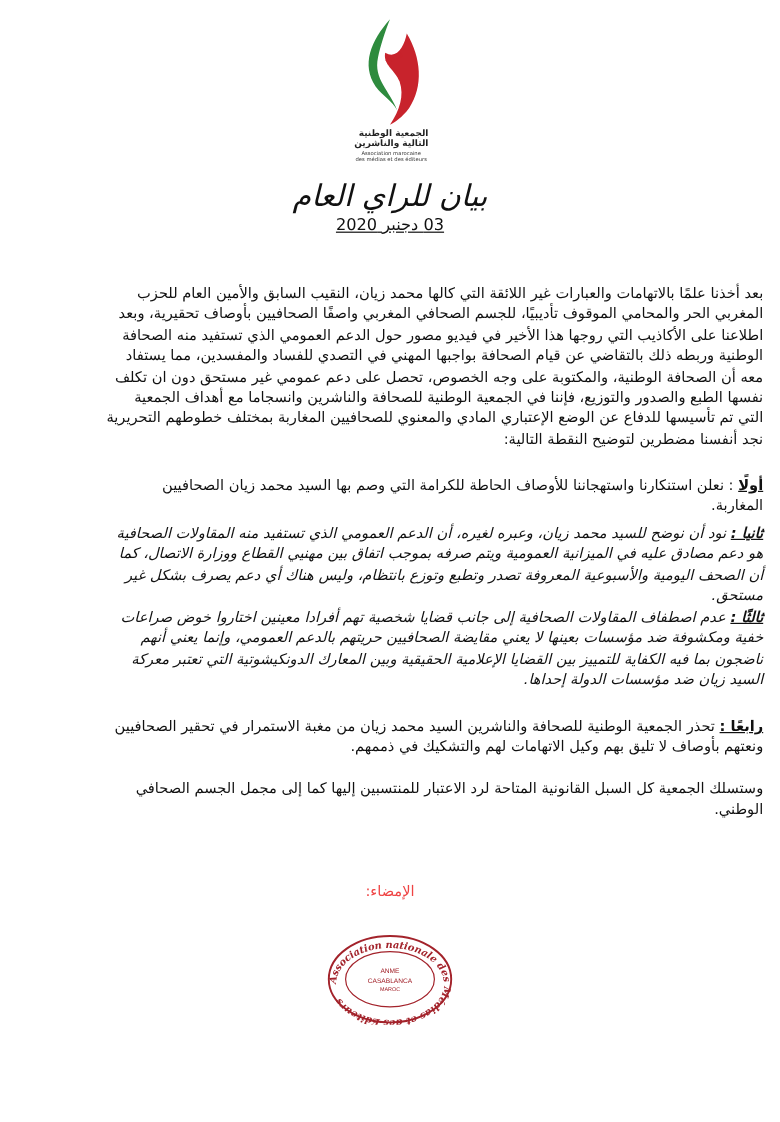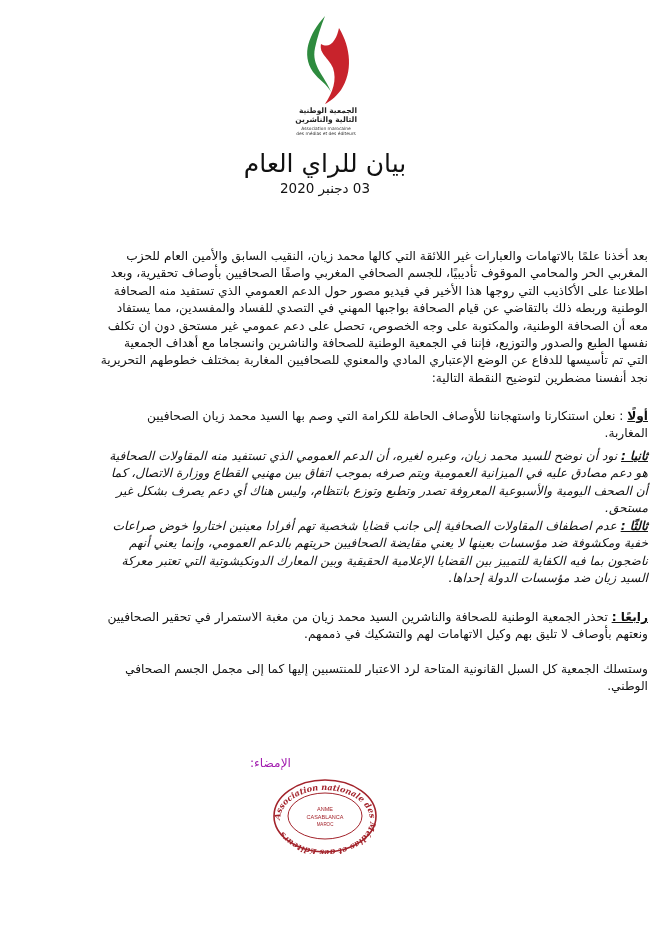--- a/index.html
+++ b/index.html
@@ -5,35 +5,35 @@
   html, body { margin: 0; padding: 0; background: #ffffff; }
   body { width: 650px; height: 935px; position: relative; overflow: hidden;
          font-family: "DejaVu Sans", sans-serif; color: #111; }
   .logo { position: absolute; left: 295px; top: 14px; width: 62px; height: 126px; }
   .logo svg { display:block; }
   .logo-ar { position:absolute; left:0; right:0; top:92px; text-align:right; direction:rtl;
              font-size:7.5px; font-weight:bold; line-height:9px; color:#222; }
   .logo-fr { position:absolute; left:-8px; right:-8px; top:112px; text-align:center;
              font-size:4.4px; line-height:5.2px; color:#333; }
   .title { position:absolute; left:0; right:0; top:148px; text-align:center; direction:rtl;
-           font-size:25px; line-height:32px; color:#111; }
+           font-size:25px; line-height:32px; color:#111;font-style:italic; }
   .date { position:absolute; left:0; right:0; top:180px; text-align:center; direction:rtl;
-          font-size:13.5px; color:#111; }
+          font-size:13.5px; text-decoration: underline; color:#111; }
   .body { position:absolute; left:88px; width:548px; direction:rtl; text-align:right;
           font-size:12.2px; line-height:17.4px; color:#111; }
-  .para { margin:12px; }
+  .para { margin:0; }
   .p1 { top: 236px; }
   .p2 { top: 396px; }
   .p3 { top: 436px; font-style: italic; }
   .p4 { top: 506px; font-style: italic; }
   .p5 { top: 597px; }
   .p6 { top: 649px; }
   .lead { text-decoration: underline; font-weight: bold; }
-  .sign { position:absolute; left:250px; width:150px; direction:rtl; text-align:left;
-          font-size:12.2px; line-height:17px; top:755px; color:#a21caf; }
+  .sign { position:absolute; left:250px; width:150px; direction:rtl; text-align:center;
+          font-size:12.2px; line-height:17px; top:735px; color:#ef4444; }
   .stamp { position:absolute; left:272px; top:778px; width:106px; height:76px; }
 </style>
 </head>
 <body>
 
 <div class="logo">
   <svg width="62" height="92" viewBox="0 0 62 92">
     <path d="M30 2 C14 20 6 40 18 58 C24 66 32 70 36 78 C30 62 16 52 20 34 C22 24 26 12 30 2 Z" fill="#2e8b3e"></path>
     <path d="M44 14 C56 34 58 58 46 76 C40 84 34 88 30 90 C38 78 42 66 38 54 C34 44 24 40 26 30 C36 36 42 24 44 14 Z" fill="#c8232c"></path>
     <text x="28" y="40" font-size="6" fill="#c8232c" font-family="DejaVu Sans, sans-serif" transform="rotate(-30 28 40)">2012</text>

